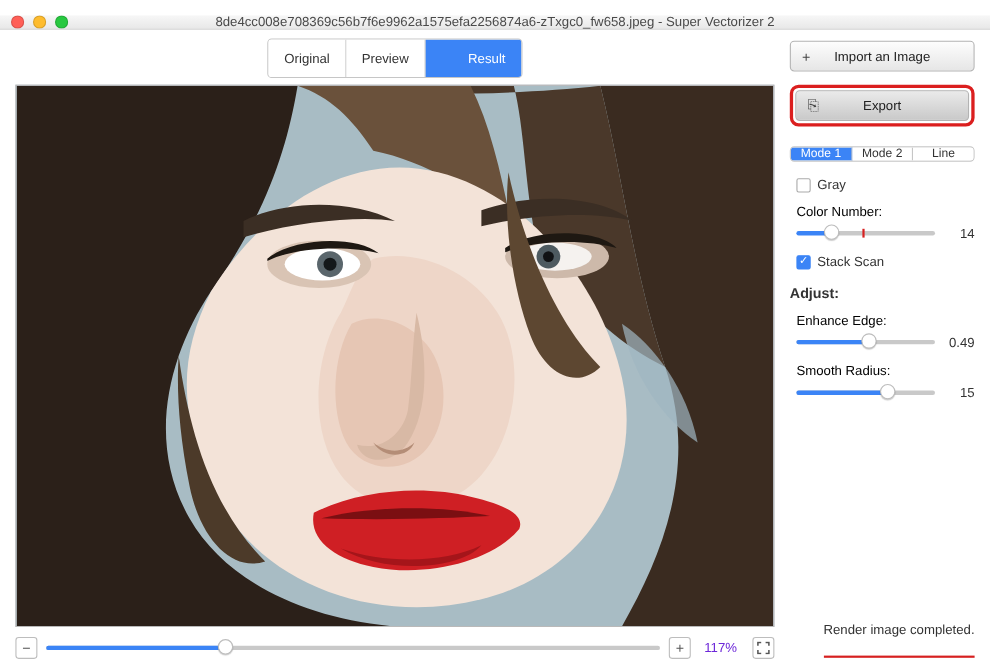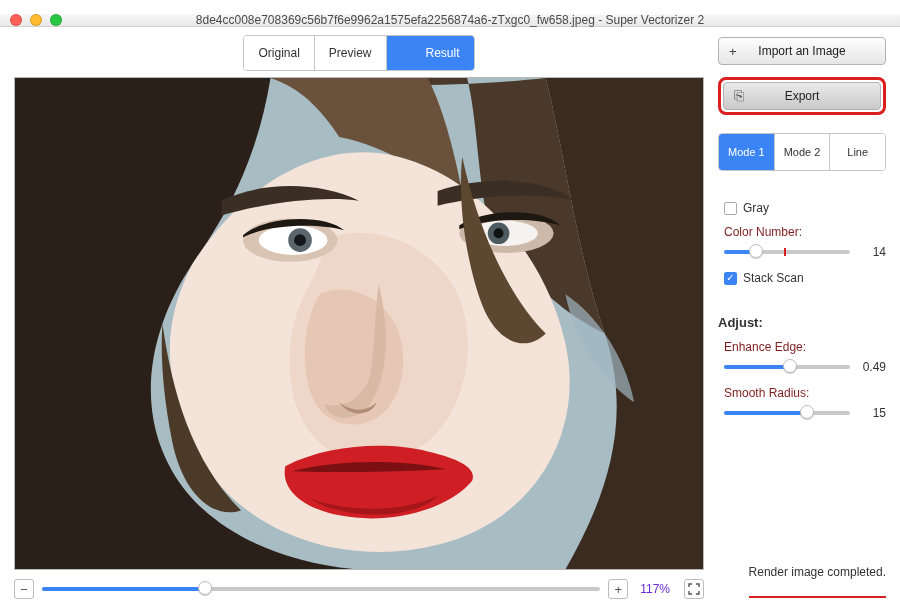--- a/index.html
+++ b/index.html
@@ -35,39 +35,39 @@
   .fit-icon { width: 20px; height: 20px; border: 1px solid #bdbdbd; background: #fff; border-radius: 3px; display:flex; align-items:center; justify-content:center; cursor:pointer; margin-left:6px;}
   .fit-icon svg { width: 12px; height: 12px; }
 
   
   .right { width: 190px; padding: 10px 14px 8px 8px; display: flex; flex-direction: column; font-size: 12px; color: #333; }
   .bigbtn { height: 28px; background: linear-gradient(#fdfdfd,#e6e6e6); border: 1px solid #b3b3b3; border-radius: 4px; display: flex; align-items: center; justify-content: center; gap: 10px; font-size: 12px; color: #222; cursor: pointer; margin-bottom: 12px; position:relative;}
   .bigbtn .ico { position: absolute; left: 10px; font-size: 13px; color:#444; }
   .export-hl { border: 3px solid #db1f1f; border-radius: 8px; padding: 2px; margin-bottom: 18px; }
   .export-hl .bigbtn { margin-bottom: 0; background: linear-gradient(#eaeaea,#c9c9c9); }
 
-  .modeseg { display: flex; border: 1px solid #c6c6c6; border-radius: 4px; overflow: hidden; height: 38px; margin-bottom: 30px; }
+  .modeseg { display: flex; border: 1px solid #c6c6c6; border-radius: 4px; overflow: hidden; height: 14px; margin-bottom: 14px; }
   .modeseg button { flex:1; border:none; background:#fff; font-size:11px; color:#333; border-right:1px solid #c6c6c6; cursor:pointer; padding:0 4px;}
   .modeseg button:last-child { border-right:none; }
   .modeseg button.active { background:#3b84f6; color:#fff; }
 
   .opt-row { display:flex; align-items:center; gap:6px; margin: 0 0 10px 6px;}
   .chk { width:13px; height:13px; border:1px solid #aaa; border-radius:2px; background:#fff; display:flex; align-items:center; justify-content:center; cursor:pointer;}
   .chk.checked { background:#3b84f6; border-color:#3b84f6; }
   .chk.checked::after { content:"✓"; color:#fff; font-size:10px; line-height:10px;}
 
-  .label-sm { font-size: 12px; color:#7f1d1d; margin: 0 0 6px 6px;}
+  .label-sm { font-size: 12px; color:#000000; margin: 0 0 6px 6px;}
   .slider-row { display:flex; align-items:center; gap:8px; margin: 0 0 12px 6px;}
   .slider-row .val { width:28px; text-align:right; font-size:12px; color:#333; }
 
   .color-slider { position:relative; flex:1; height:4px; background:linear-gradient(to right,#3b84f6 0%,#3b84f6 22%,#c9c9c9 22%,#c9c9c9 100%); border-radius:2px;}
   .color-slider .tick-red { position:absolute; top:-2px; height:8px; width:2px; background:#d62020; left:48%; }
   .color-slider .knob { position:absolute; top:-6px; width:14px; height:14px; border-radius:50%; background:#fff; border:1px solid #bdbdbd; left:20%; box-shadow:0 1px 1px rgba(0,0,0,0.2);}
 
-  .section-h { font-weight:600; font-size:13px; margin:20px 0 10px 0; }
+  .section-h { font-weight:600; font-size:13px; margin:4px 0 10px 0; }
 
   .status { margin-top:auto; text-align:right; font-size:12px; color:#333; border-bottom:2px solid #d62020; padding-bottom:17px; align-self:flex-end;}
 
   .range-generic { position:relative; flex:1; height:4px; background:#c9c9c9; border-radius:2px;}
   .range-generic .fill { position:absolute; left:0; top:0; bottom:0; background:#3b84f6; border-radius:2px;}
   .range-generic .knob { position:absolute; top:-6px; width:14px; height:14px; border-radius:50%; background:#fff; border:1px solid #bdbdbd; box-shadow:0 1px 1px rgba(0,0,0,0.2);}
 </style>
 </head>
 <body>
 

